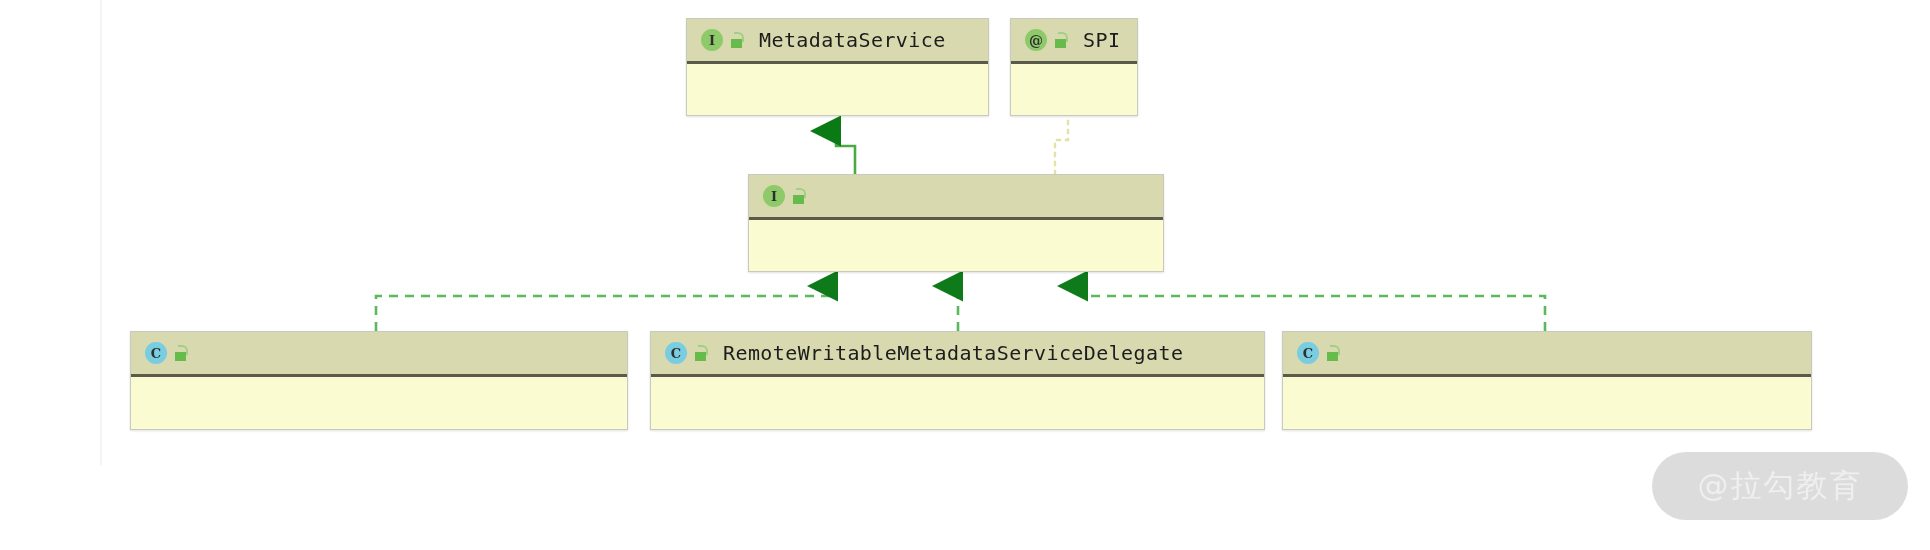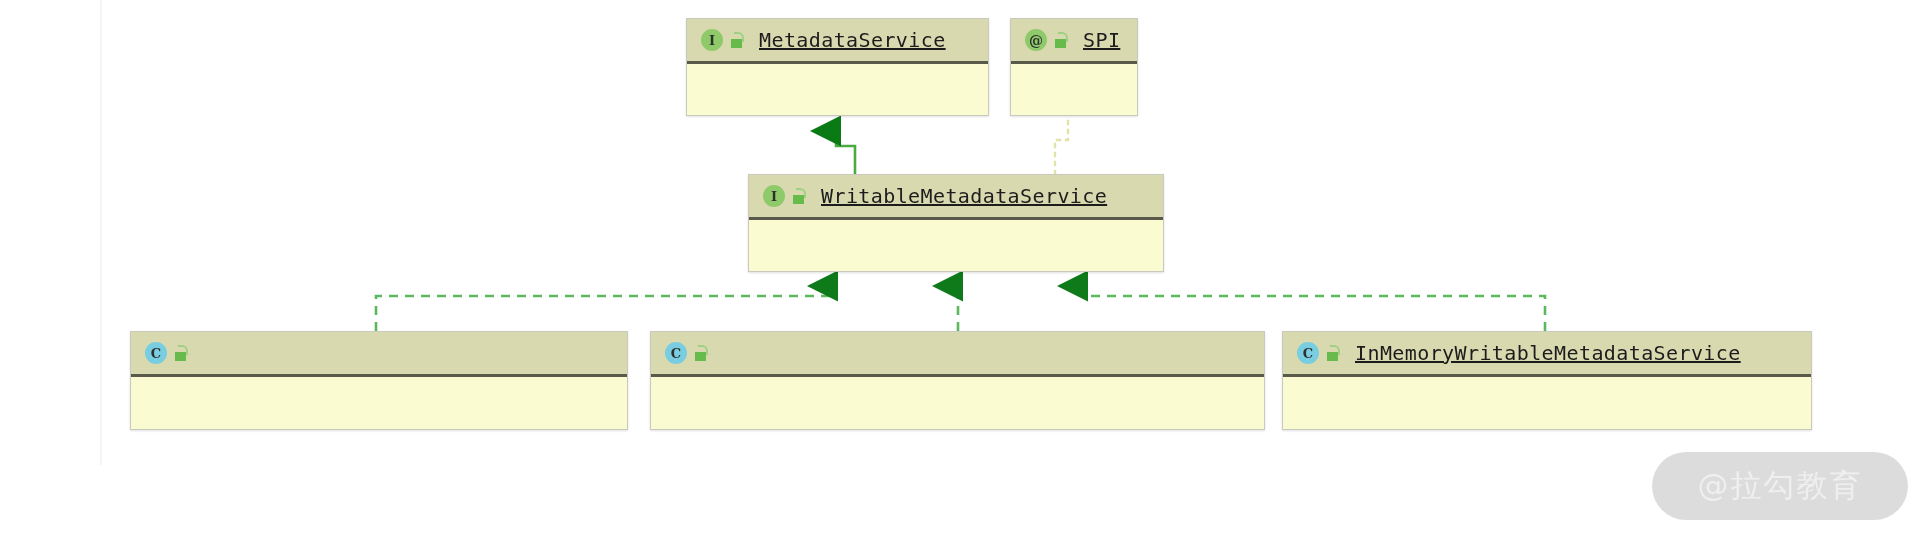--- a/index.html
+++ b/index.html
@@ -41,21 +41,20 @@
     border-bottom: 3px solid #5a5a4a;
     height: 45px;
     padding: 0 14px;
     white-space: nowrap;
   }
   .uml-title {
     font-size: 20px;
     color: #1c1c1c;
     letter-spacing: 0.4px;
     margin-left: 14px;
-    text-decoration: underline;
   }
   .uml-body {
     box-sizing: border-box;
     background: #fbfbd2;
   }
 
   
   .badge {
     flex: 0 0 auto;
     width: 22px;
@@ -193,21 +192,20 @@
     <div class="uml-body" style="height:50px;"></div>
   </div>
 
   <div class="uml-node" style="left:748px; top:174px; width:416px; height:98px;">
     <div class="uml-header">
       <span class="badge badge-interface">I</span>
       <span class="lock-icon">
         <span class="lock-shackle"></span>
           <span class="lock-body"></span>
       </span>
-      <span class="uml-title">WritableMetadataService</span>
     </div>
     <div class="uml-body" style="height:50px;"></div>
   </div>
 
   <div class="uml-node" style="left:130px; top:331px; width:498px; height:99px;">
     <div class="uml-header">
       <span class="badge badge-class">C</span>
       <span class="lock-icon">
         <span class="lock-shackle"></span>
           <span class="lock-body"></span>
@@ -216,32 +214,32 @@
     <div class="uml-body" style="height:51px;"></div>
   </div>
 
   <div class="uml-node" style="left:650px; top:331px; width:615px; height:99px;">
     <div class="uml-header">
       <span class="badge badge-class">C</span>
       <span class="lock-icon">
         <span class="lock-shackle"></span>
           <span class="lock-body"></span>
       </span>
+      <span class="uml-title">RemoteWritableMetadataServiceDelegate</span>
     </div>
     <div class="uml-body" style="height:51px;"></div>
   </div>
 
   <div class="uml-node" style="left:1282px; top:331px; width:530px; height:99px;">
     <div class="uml-header">
       <span class="badge badge-class">C</span>
       <span class="lock-icon">
         <span class="lock-shackle"></span>
           <span class="lock-body"></span>
       </span>
-      <span class="uml-title">InMemoryWritableMetadataService</span>
     </div>
     <div class="uml-body" style="height:51px;"></div>
   </div>
 
   <div class="watermark" style="left:1652px; top:452px; width:256px; height:68px;">
     <span>@拉勾教育</span>
   </div>
 
 </div>
 

